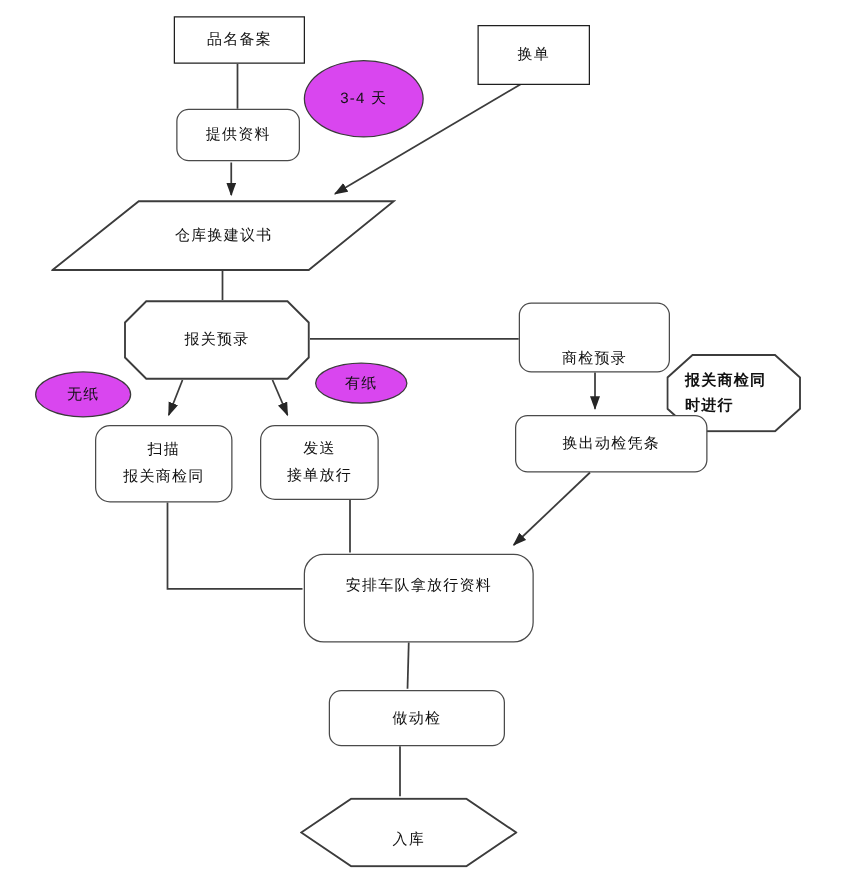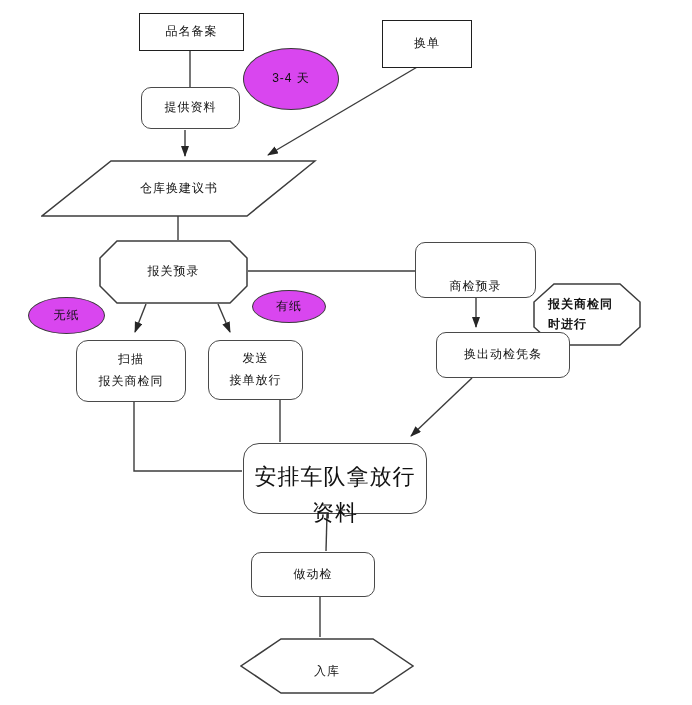--- a/index.html
+++ b/index.html
@@ -59,21 +59,21 @@
   .poly .label { position: relative; z-index: 2; }
   .node .label { display: block; }
   .note-left {
     justify-content: flex-start;
     text-align: left;
     padding-left: 15px;
   }
   .anpai-box {
     align-items: flex-start;
     padding-top: 15px;
-    font-size: 22px;
+    font-size: 12px;
   }
   .two-line { line-height: 1.8; }
 </style>
 </head>
 <body>
 
 <div class="canvas">
 
   <svg class="connectors" viewBox="0 0 692 705" xmlns="http://www.w3.org/2000/svg">
     <defs>
@@ -151,30 +151,30 @@
   <div class="node rounded two-line" style="left:76px; top:340px; width:110px; height:62px; border-radius:12px;">
     <span class="label">扫描
 报关商检同</span>
   </div>
 
   <div class="node rounded two-line" style="left:208px; top:340px; width:95px; height:60px; border-radius:12px;">
     <span class="label">发送
 接单放行</span>
   </div>
 
-  <div class="node rounded" style="left:412px; top:332px; width:134px; height:46px;margin-left:24px;">
+  <div class="node rounded" style="left:412px; top:332px; width:154px; height:46px;">
     <span class="label">换出动检凭条</span>
   </div>
 
   <div class="node rounded big anpai-box" style="left:243px; top:443px; width:184px; height:71px;">
     <span class="label">安排车队拿放行资料</span>
   </div>
 
 
-  <div class="node rounded" style="left:251px; top:552px; width:124px; height:45px;">
+  <div class="node rounded" style="left:263px; top:552px; width:141px; height:45px;">
     <span class="label">做动检</span>
   </div>
 
   <div class="node poly" style="left:240px; top:638px; width:174px; height:68px;">
     <svg width="174" height="56">
       <polygon points="41,1 133,1 173,28 133,55 41,55 1,28" fill="#ffffff" stroke="#3c3c3c" stroke-width="1.5"></polygon>
     </svg>
     <span class="label">入库</span>
   </div>
 

